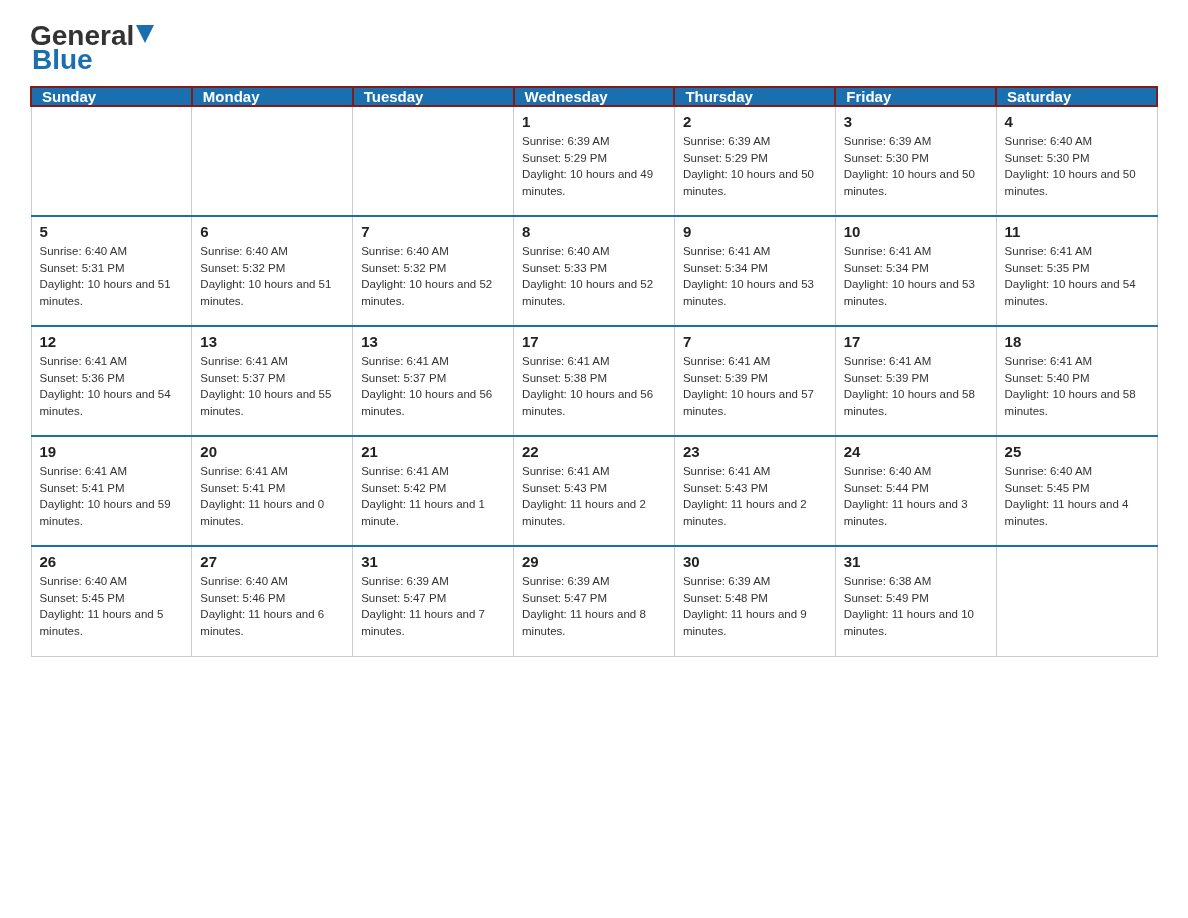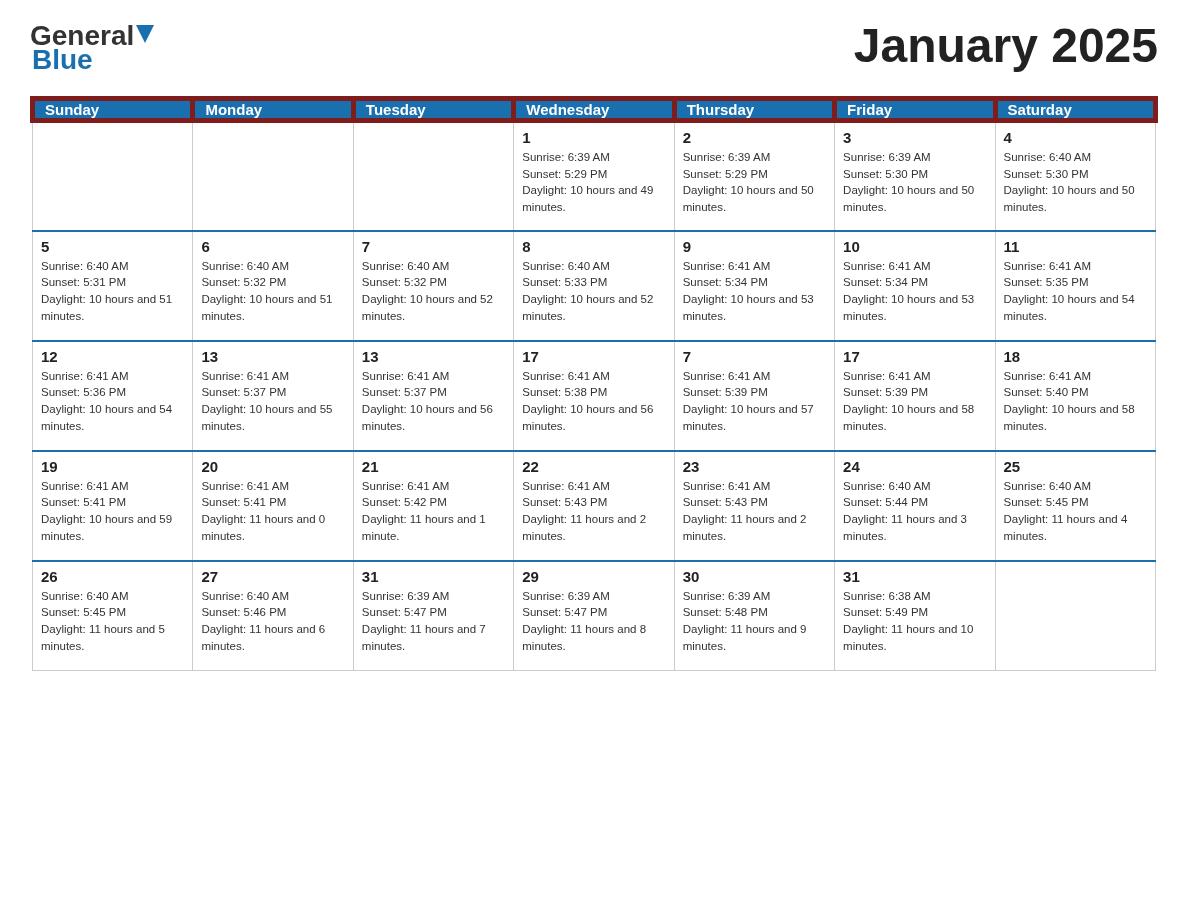--- a/index.html
+++ b/index.html
@@ -7,21 +7,21 @@
       font-family: Arial, sans-serif;
       background: #fff;
       padding: 20px 30px;
       width: 1188px;
       min-height: 918px;
     }
     .header {
       display: flex;
       justify-content: space-between;
       align-items: flex-start;
-      margin-bottom: 20px;
+      margin-bottom: 10px;
     }
     .logo-text-general {
       font-size: 28px;
       font-weight: bold;
       color: #333;
     }
     .logo-text-blue {
       font-size: 28px;
       font-weight: bold;
       color: #1a6faf;
@@ -45,21 +45,21 @@
       border-collapse: collapse;
       margin-top: 10px;
     }
     .calendar th {
       background: #1a6faf;
       color: #fff;
       font-size: 15px;
       font-weight: bold;
       padding: 0 10px;
       text-align: left;
-      border: 5px solid #7f1d1d;
+      border: 2px solid #7f1d1d;
     }
     .calendar td {
       vertical-align: top;
       border: 1px solid #ccc;
       padding: 6px 8px;
       width: 14.28%;
       min-height: 90px;
       height: 110px;
     }
     .calendar tr td {
@@ -96,21 +96,20 @@
   <div class="logo-wrapper">
     <div class="logo-line1">
       <span class="logo-text-general">General</span>
       <svg width="18" height="22" viewBox="0 0 18 22" style="margin-left:2px; margin-top:0px;">
         <polygon points="0,0 18,0 9,18" fill="#1a6faf"></polygon>
       </svg>
     </div>
     <span class="logo-text-blue" style="margin-top:-8px; margin-left: 2px;">Blue</span>
   </div>
   <div class="title-area">
-    <div class="month-title">January 2025</div>
   </div>
 </div>
 
 <table class="calendar">
   <thead>
     <tr>
     <th>Sunday</th>
         <th>Monday</th>
         <th>Tuesday</th>
         <th>Wednesday</th>

